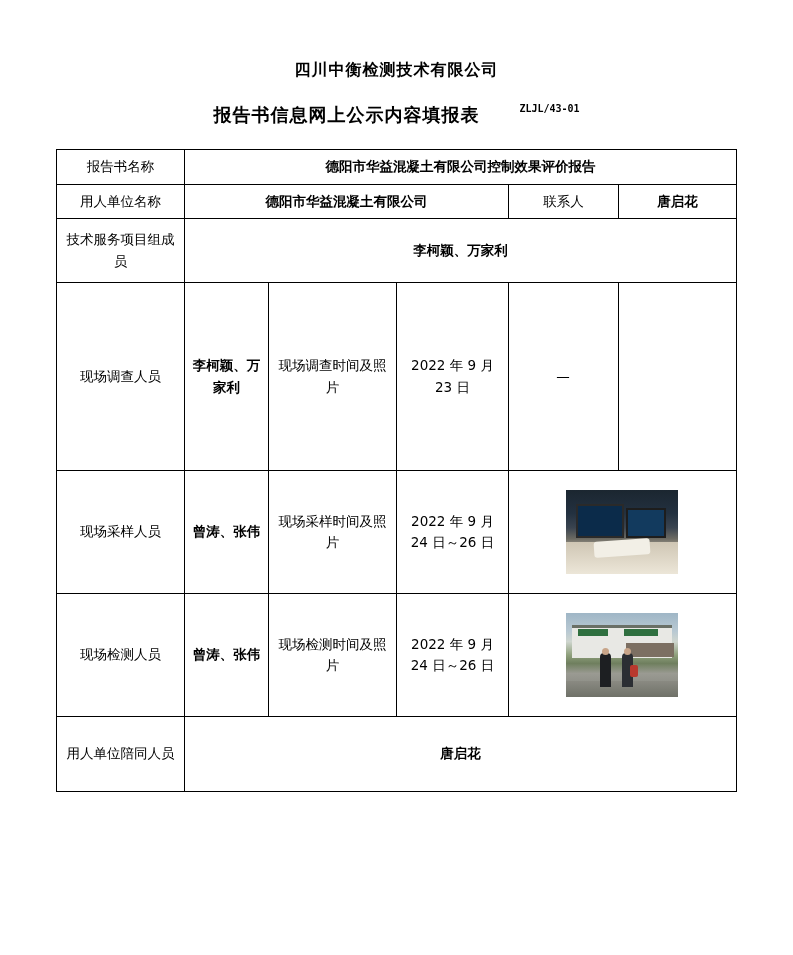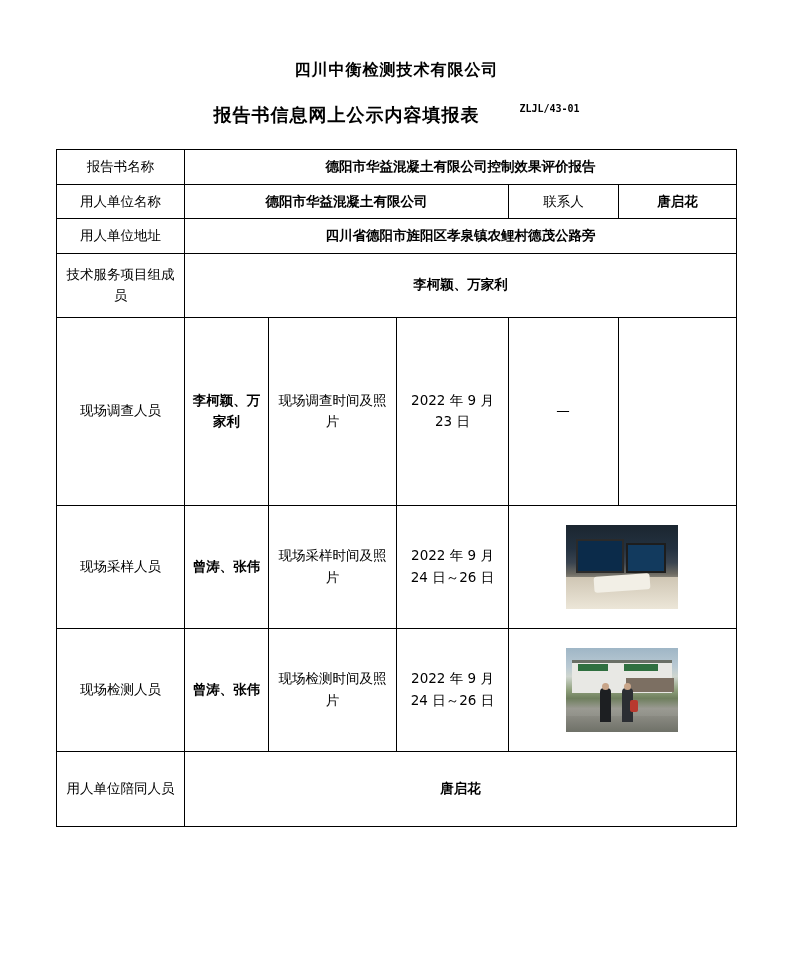--- a/index.html
+++ b/index.html
@@ -242,24 +242,20 @@
         <td colspan="5" class="val-bold">德阳市华益混凝土有限公司控制效果评价报告</td>
       </tr>
 
       <tr>
         <td class="lbl">用人单位名称</td>
         <td colspan="3" class="val-bold">德阳市华益混凝土有限公司</td>
         <td class="lbl">联系人</td>
         <td class="val-bold">唐启花</td>
       </tr>
 
-      <tr>
-        <td class="lbl">用人单位地址</td>
-        <td colspan="5" class="val-bold">四川省德阳市旌阳区孝泉镇农鲤村德茂公路旁</td>
-      </tr>
 
       <tr style="height:64px">
         <td class="lbl">技术服务项目组成员</td>
         <td colspan="5" class="val-bold">李柯颖、万家利</td>
       </tr>
 
       <tr class="row-tall">
         <td class="lbl">现场调查人员</td>
         <td class="val-bold-sm">李柯颖、万家利</td>
         <td class="plain">现场调查时间及照片</td>

